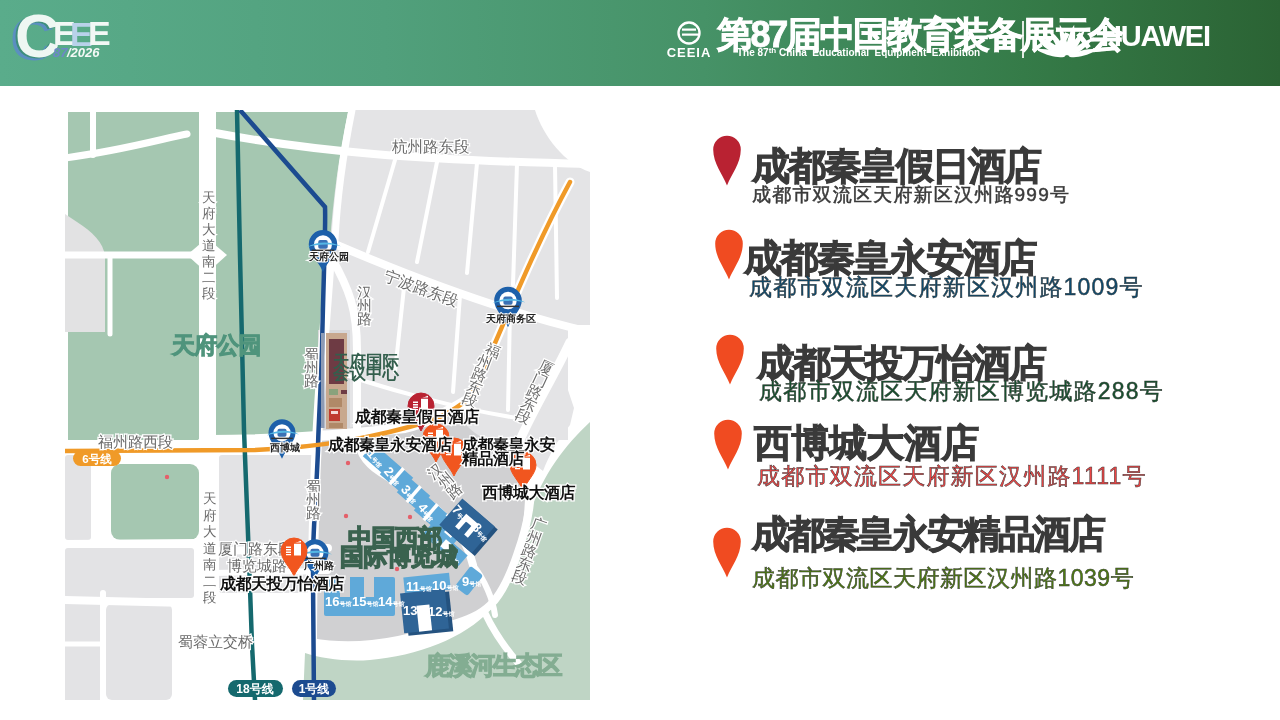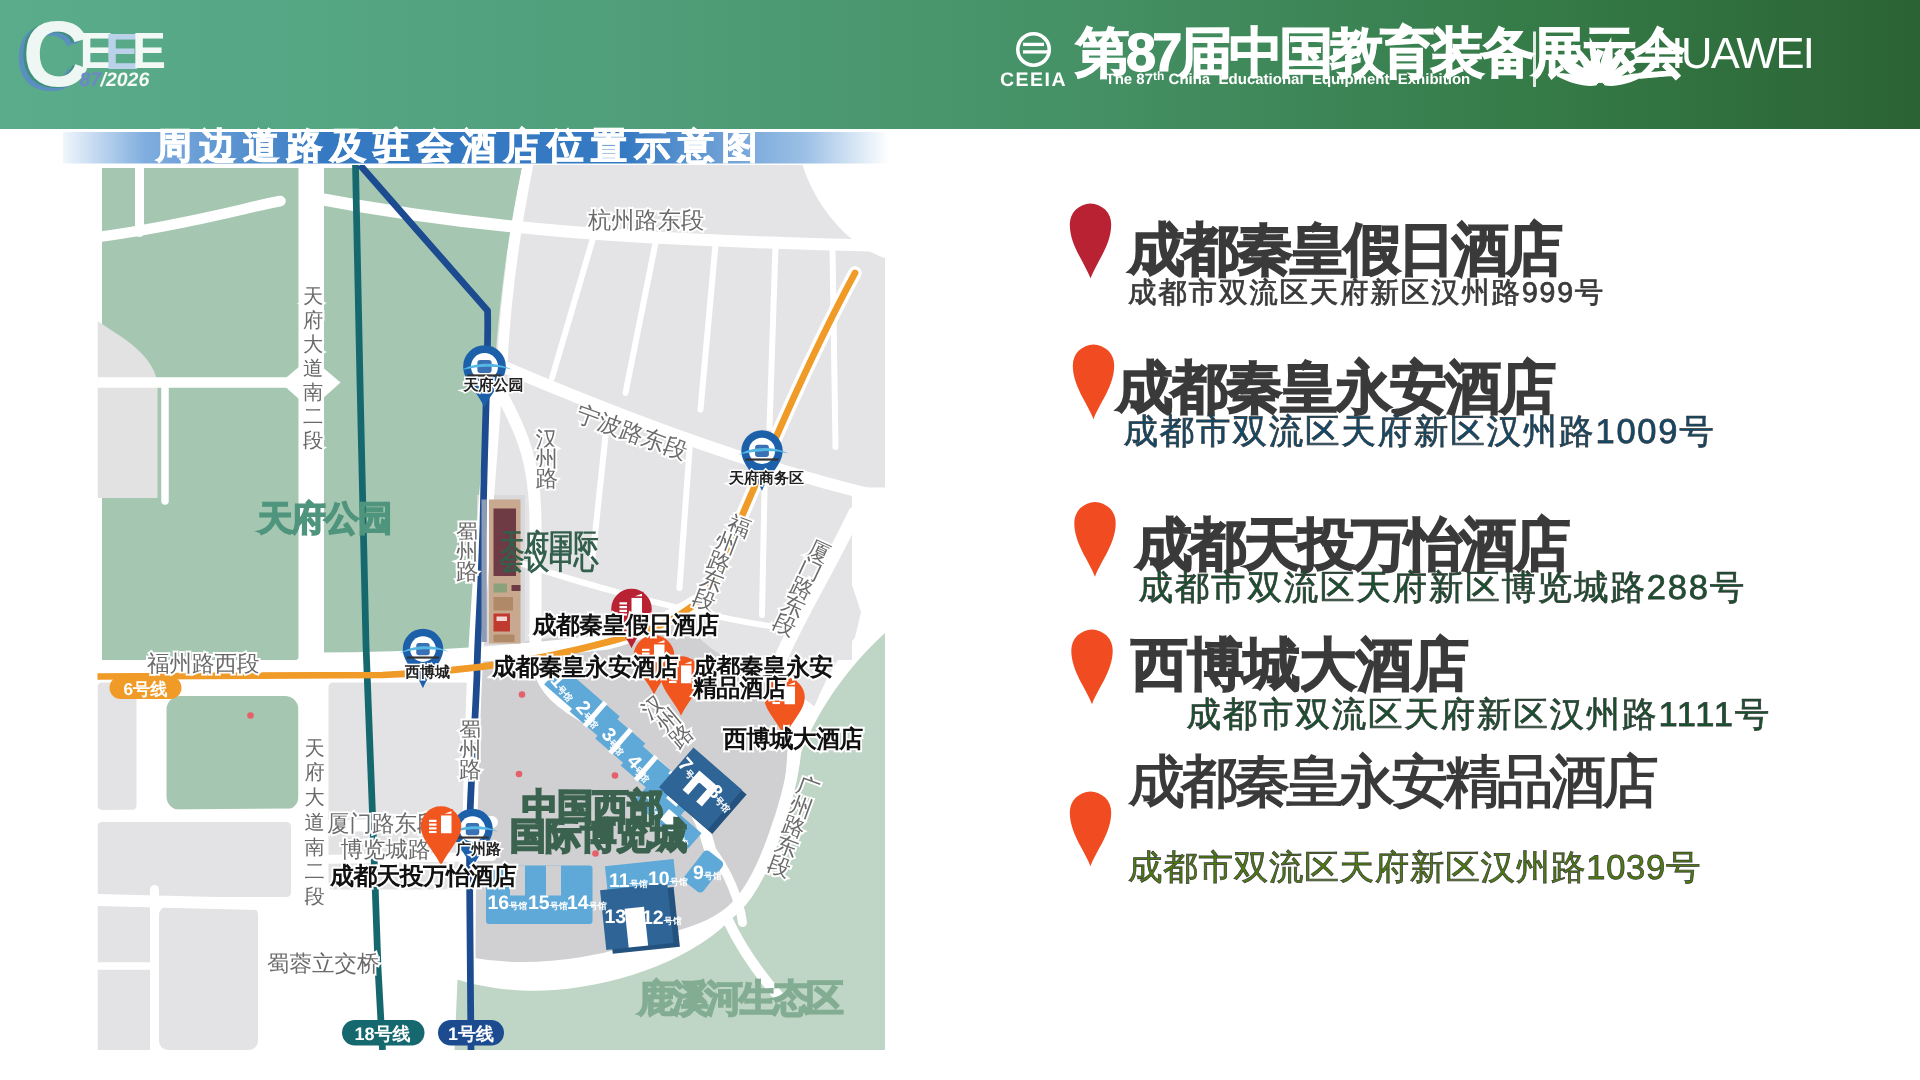--- a/index.html
+++ b/index.html
@@ -50,26 +50,22 @@
     <use href="#petal" transform="rotate(-51)"></use>
     <use href="#petal" transform="rotate(-30)"></use>
     <use href="#petal" transform="rotate(-10)"></use>
     <use href="#petal" transform="rotate(10) scale(-1,1)"></use>
     <use href="#petal" transform="rotate(30) scale(-1,1)"></use>
     <use href="#petal" transform="rotate(51) scale(-1,1)"></use>
     <use href="#petal" transform="rotate(72) scale(-1,1)"></use>
   </g>
 </svg>
 
-<div class="abs" style="left:1101px;top:20px;color:#fff;font-weight:normal;font-size:29px;letter-spacing:-1.2px">HUAWEI</div>
-
-<div class="abs" style="left:42px;top:88px;width:550px;height:21px;
-  background:linear-gradient(90deg,#f0f6fc 0%,#7fadde 10%,#3579c2 32%,#3579c2 68%,#9cc0e6 90%,#fdfefe 100%);">
-  <div style="text-align:center;color:#fff;font-weight:bold;font-size:24px;line-height:20px;letter-spacing:5px;padding-right:20px;-webkit-text-stroke:0.6px #fff">周边道路及驻会酒店位置示意图</div>
-</div>
+<div class="abs" style="left:1101px;top:20px;color:#fff;font-weight:bold;font-size:29px;letter-spacing:-1.2px">HUAWEI</div>
+
 
 <svg id="map" class="abs" style="left:65px;top:110px" width="525" height="590" viewBox="0 0 525 590">
 <defs>
  <g id="mpin">
   <path d="M0,19 C-4,10 -13,2.5 -13,-6 A13,13 0 1 1 13,-6 C13,2.5 4,10 0,19 Z"></path>
   <g fill="#fff">
    <rect x="-8.5" y="-11" width="6" height="10"></rect>
    <rect x="-0.5" y="-14" width="8" height="13"></rect>
    <path d="M-0.5,-14 L7.5,-17 L7.5,-14 Z"></path>
   </g>
@@ -454,24 +450,24 @@
 <div class="abs" style="left:757px;top:338px;font-size:38px;font-weight:bold;color:#3a3a3a;letter-spacing:-2px;-webkit-text-stroke:1px #3a3a3a;white-space:nowrap">成都天投万怡酒店</div>
 
 <div class="abs" style="left:759px;top:376px;font-size:23px;color:#14532d;letter-spacing:1.2px;-webkit-text-stroke:0.5px #3a3a3a;white-space:nowrap">成都市双流区天府新区博览城路288号</div>
 
 <svg class="abs" style="left:712px;top:416px" width="32" height="58" viewBox="-16 -28 32 58">
  <path d="M0,25.5 C-4.5,14 -13.8,3.5 -13.8,-10.5 A13.8,13.8 0 1 1 13.8,-10.5 C13.8,3.5 4.5,14 0,25.5 Z" fill="#f04b21"></path>
 </svg>
 
 <div class="abs" style="left:754px;top:418px;font-size:38px;font-weight:bold;color:#3a3a3a;letter-spacing:-0.55px;-webkit-text-stroke:1px #3a3a3a;white-space:nowrap">西博城大酒店</div>
 
-<div class="abs" style="left:791px;top:461px;font-size:23px;color:#14532d;letter-spacing:1.2px;-webkit-text-stroke:0.5px #3a3a3a;white-space:nowrap">成都市双流区天府新区汉州路1111号</div>
+<div class="abs" style="left:757px;top:461px;font-size:23px;color:#ef4444;letter-spacing:1.2px;-webkit-text-stroke:0.5px #3a3a3a;white-space:nowrap">成都市双流区天府新区汉州路1111号</div>
 
 <svg class="abs" style="left:711px;top:524px" width="32" height="58" viewBox="-16 -28 32 58">
  <path d="M0,25.5 C-4.5,14 -13.8,3.5 -13.8,-10.5 A13.8,13.8 0 1 1 13.8,-10.5 C13.8,3.5 4.5,14 0,25.5 Z" fill="#f04b21"></path>
 </svg>
 
-<div class="abs" style="left:752px;top:496px;font-size:38px;font-weight:normal;color:#3a3a3a;letter-spacing:-2.9px;-webkit-text-stroke:1px #3a3a3a;white-space:nowrap">成都秦皇永安精品酒店</div>
+<div class="abs" style="left:752px;top:509px;font-size:38px;font-weight:bold;color:#3a3a3a;letter-spacing:-2.9px;-webkit-text-stroke:1px #3a3a3a;white-space:nowrap">成都秦皇永安精品酒店</div>
 
 <div class="abs" style="left:752px;top:563px;font-size:23px;color:#4d7c0f;letter-spacing:0.5px;-webkit-text-stroke:0.5px #3a3a3a;white-space:nowrap">成都市双流区天府新区汉州路1039号</div>
 </div>
 
 </div>
 
 </body></html>

